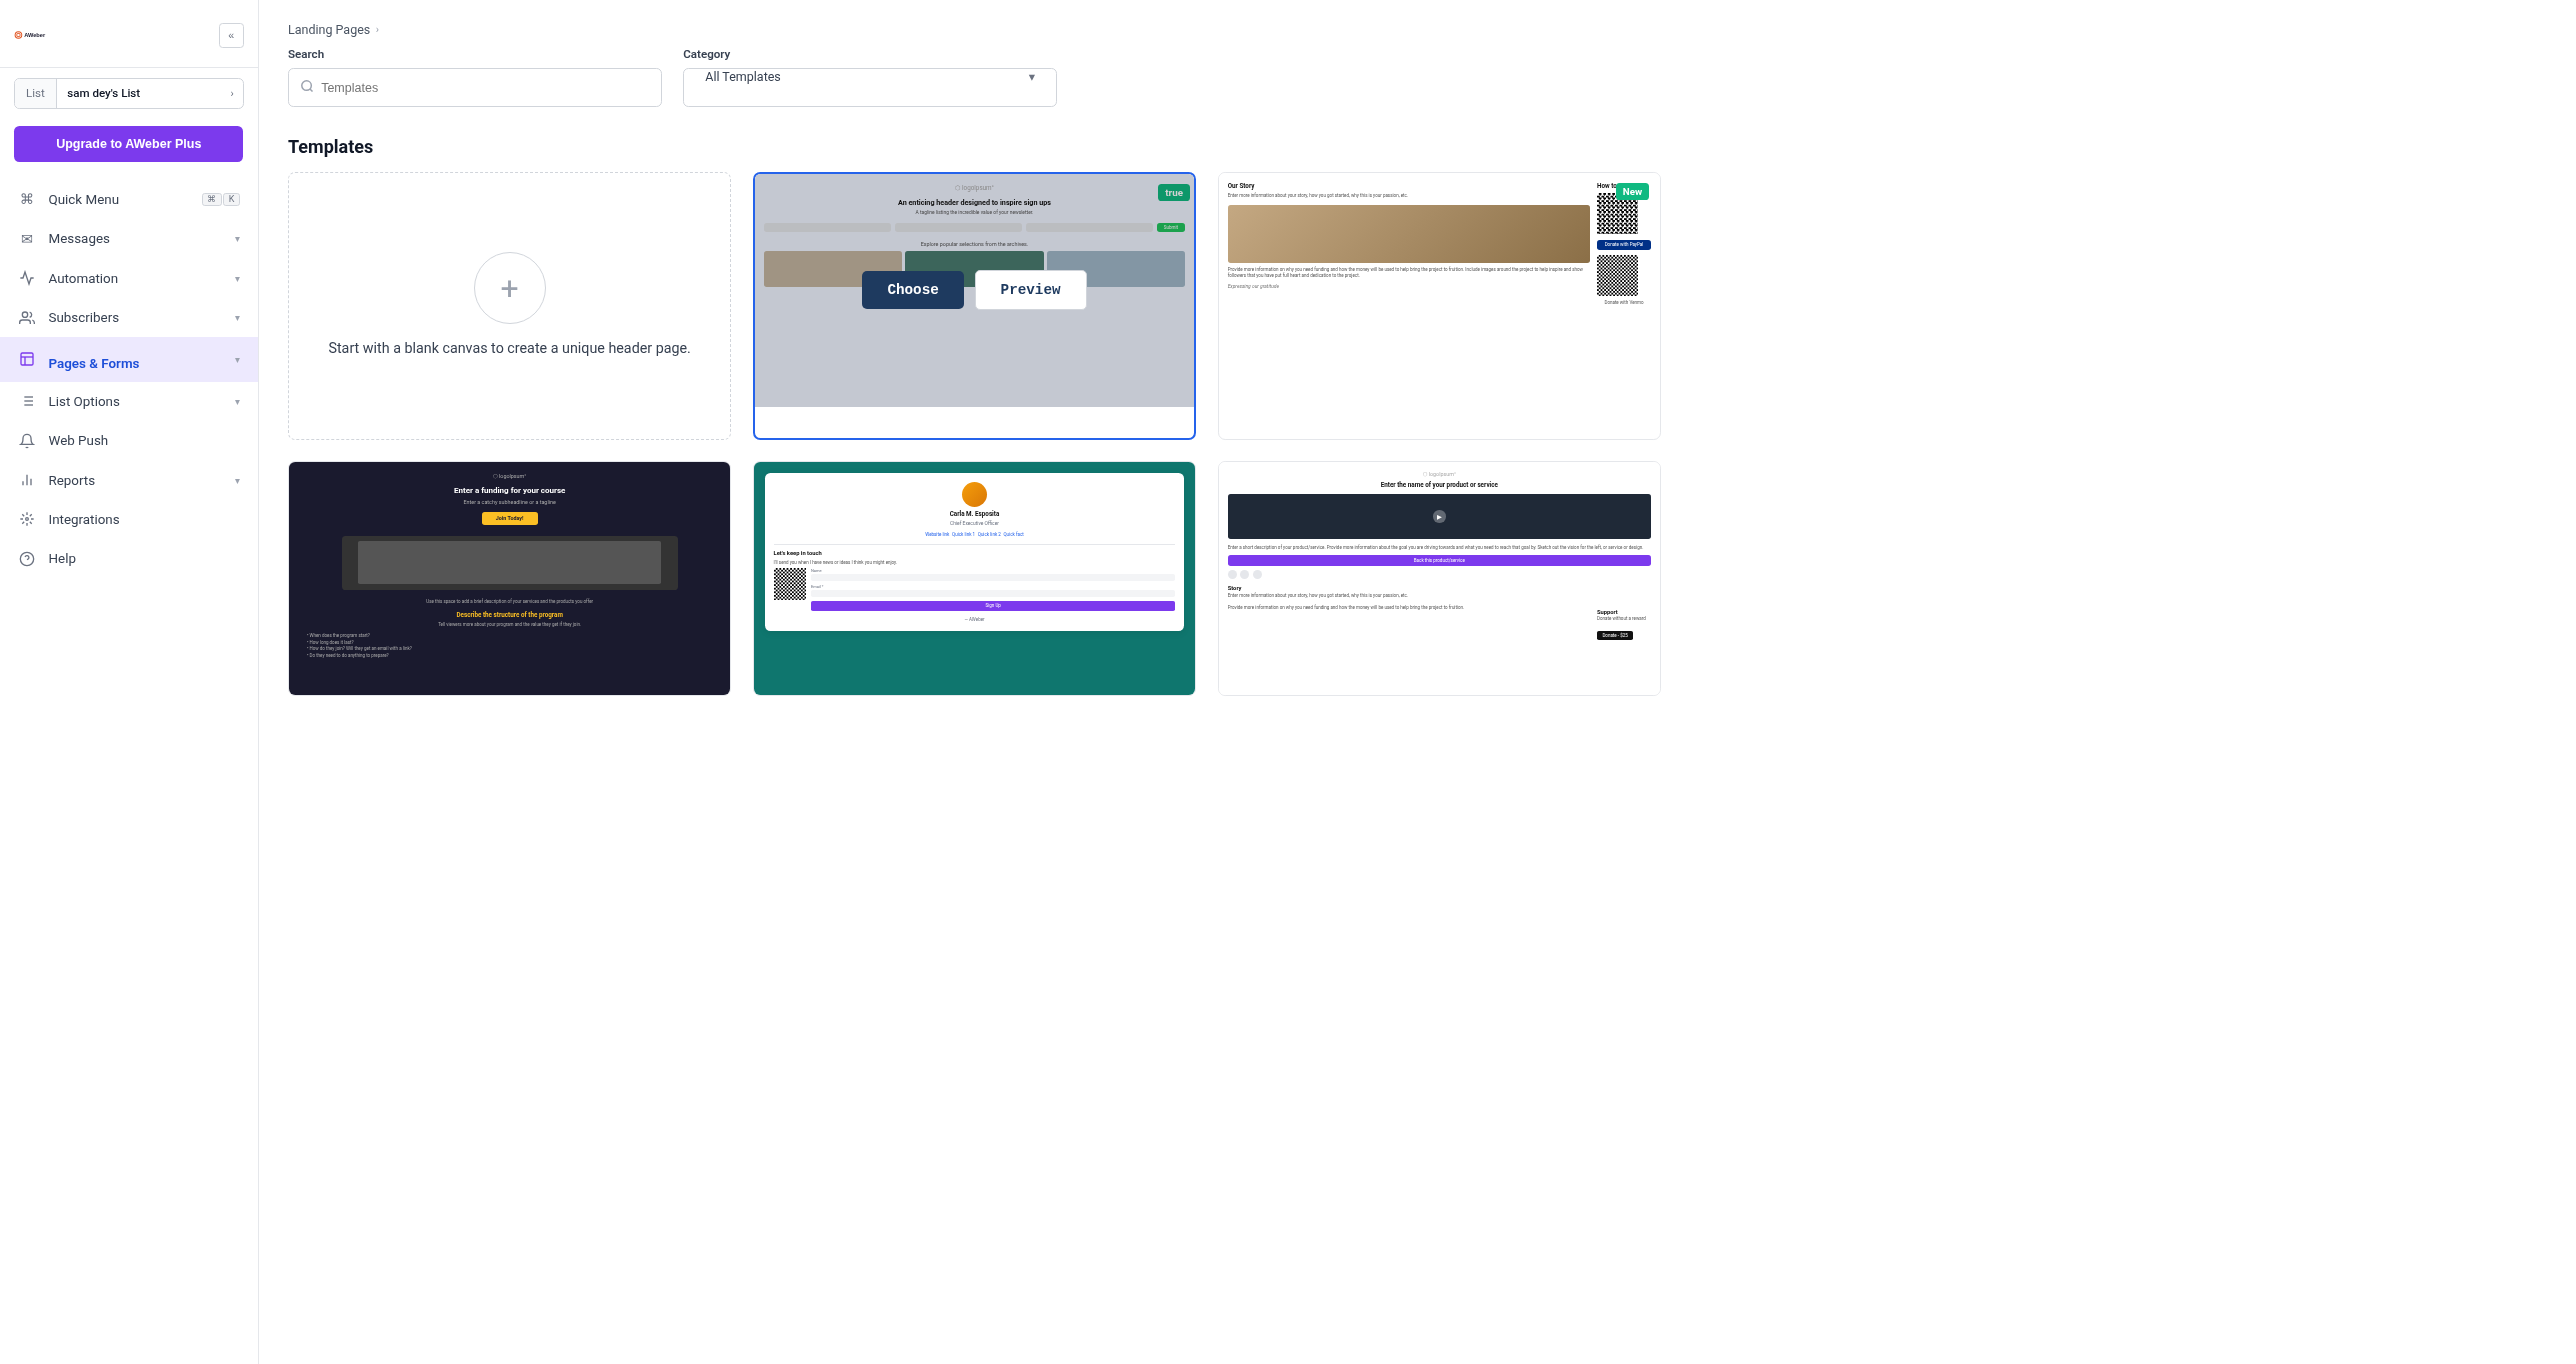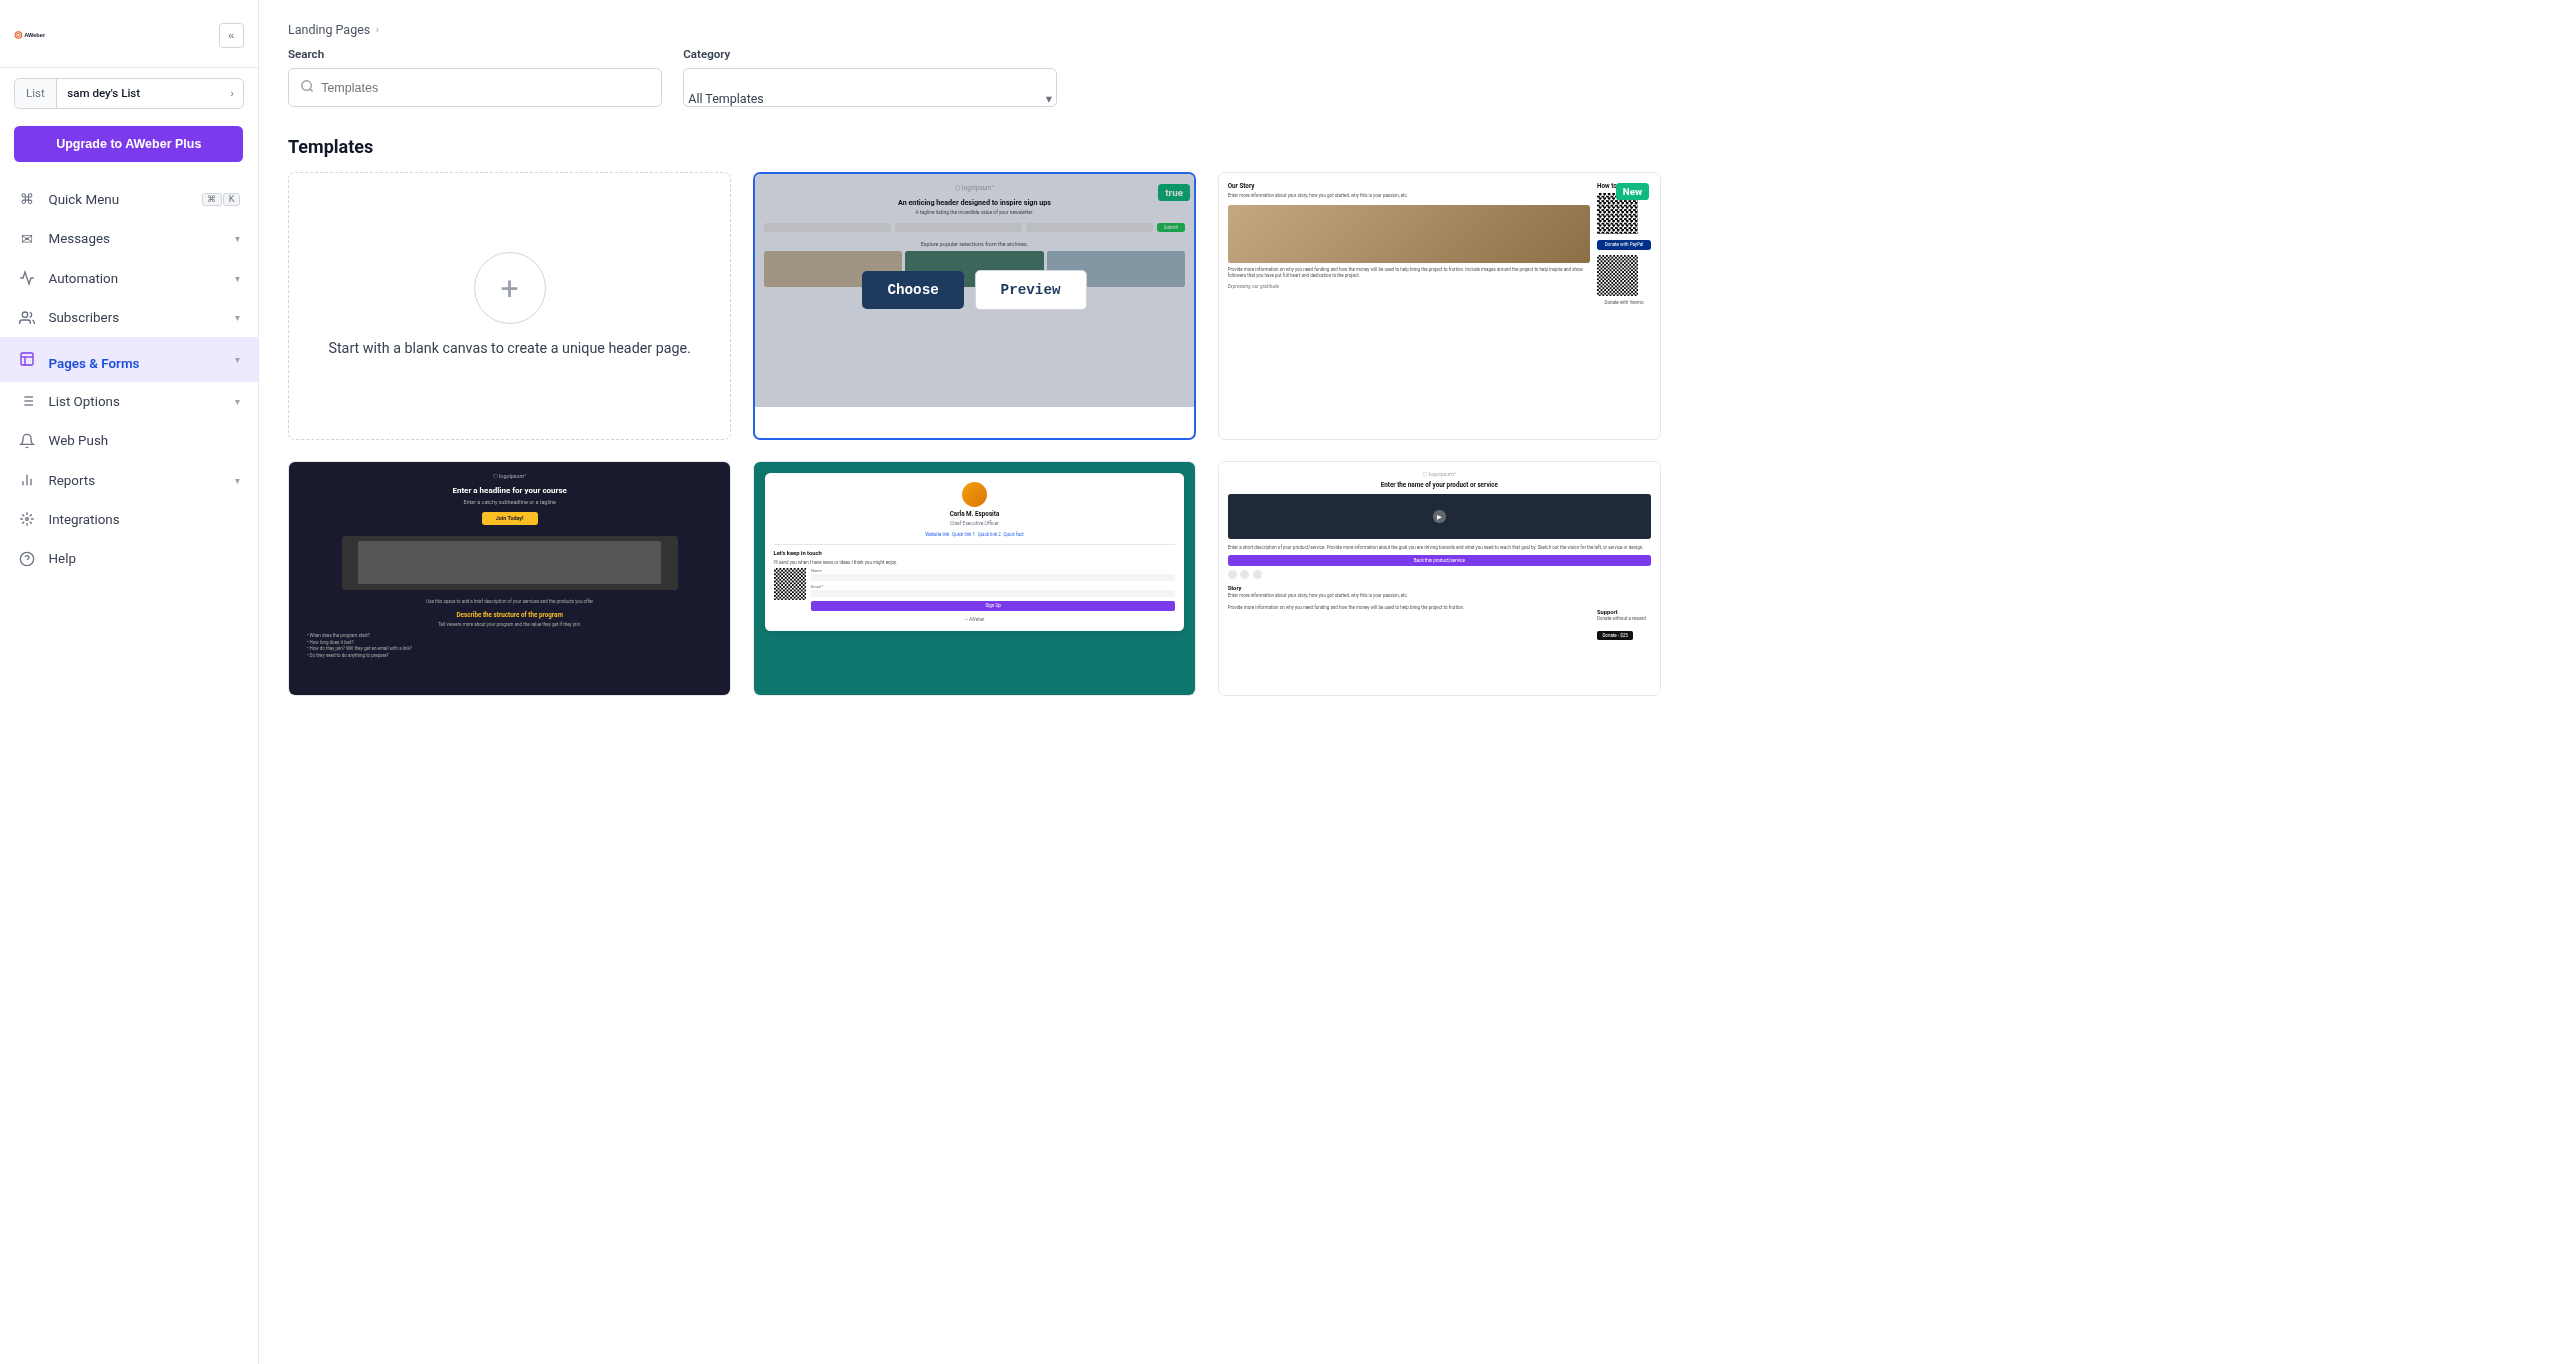--- a/index.html
+++ b/index.html
@@ -192,25 +192,25 @@
       border: none;
       outline: none;
       font-size: 12.5px;
       color: #374151;
       flex: 1;
       background: transparent;
     }
     .search-input-wrap .search-icon { color: #9ca3af; font-size: 14.3px; margin-right: 7.2px; }
     .category-select {
       display: flex;
-      align-items: flex-end;
+      align-items: flex-start;
       justify-content: space-between;
       border: 1.3px solid #d1d5db;
       border-radius: 5.4px;
-      padding: 0 4px;
+      padding: 0 21px;
       height: 39px;
       background: #fff;
       cursor: pointer;
       font-size: 12.5px;
       color: #374151;
     }
     .category-select .chevron { color: #6b7280; font-size: 12.5px; }
 
     
     .section-title {
@@ -640,21 +640,21 @@
               <div class="dq-donate-v">Donate with Venmo</div>
             </div>
           </div>
         </div>
       </div>
 
       <div class="template-card">
         <div class="tpl-preview">
           <div class="wc-preview">
             <div class="wc-logo">⬡ logolpsum°</div>
-            <div class="wc-headline">Enter a headline for your course</div>
+            <div class="wc-headline">Enter a funding for your course</div>
             <div class="wc-sub">Enter a catchy subheadline or a tagline</div>
             <div class="wc-btn">Join Today!</div>
             <div class="wc-laptop">
               <div class="wc-laptop-screen"></div>
             </div>
             <div style="font-size:4.5px;color:#aaa;text-align:center;margin-bottom:7.2px;">Use this space to add a brief description of your services and the products you offer</div>
             <div class="wc-section">Describe the <span style="color:#fbbf24;">structure of the program</span></div>
             <div class="wc-desc">Tell viewers more about your program and the value they get if they join.</div>
             <div style="margin-top:5.4px;padding-left:7.2px;">
               <div style="font-size:4.5px;color:#aaa;margin-bottom:1.8px;">• When does the program start?</div>

